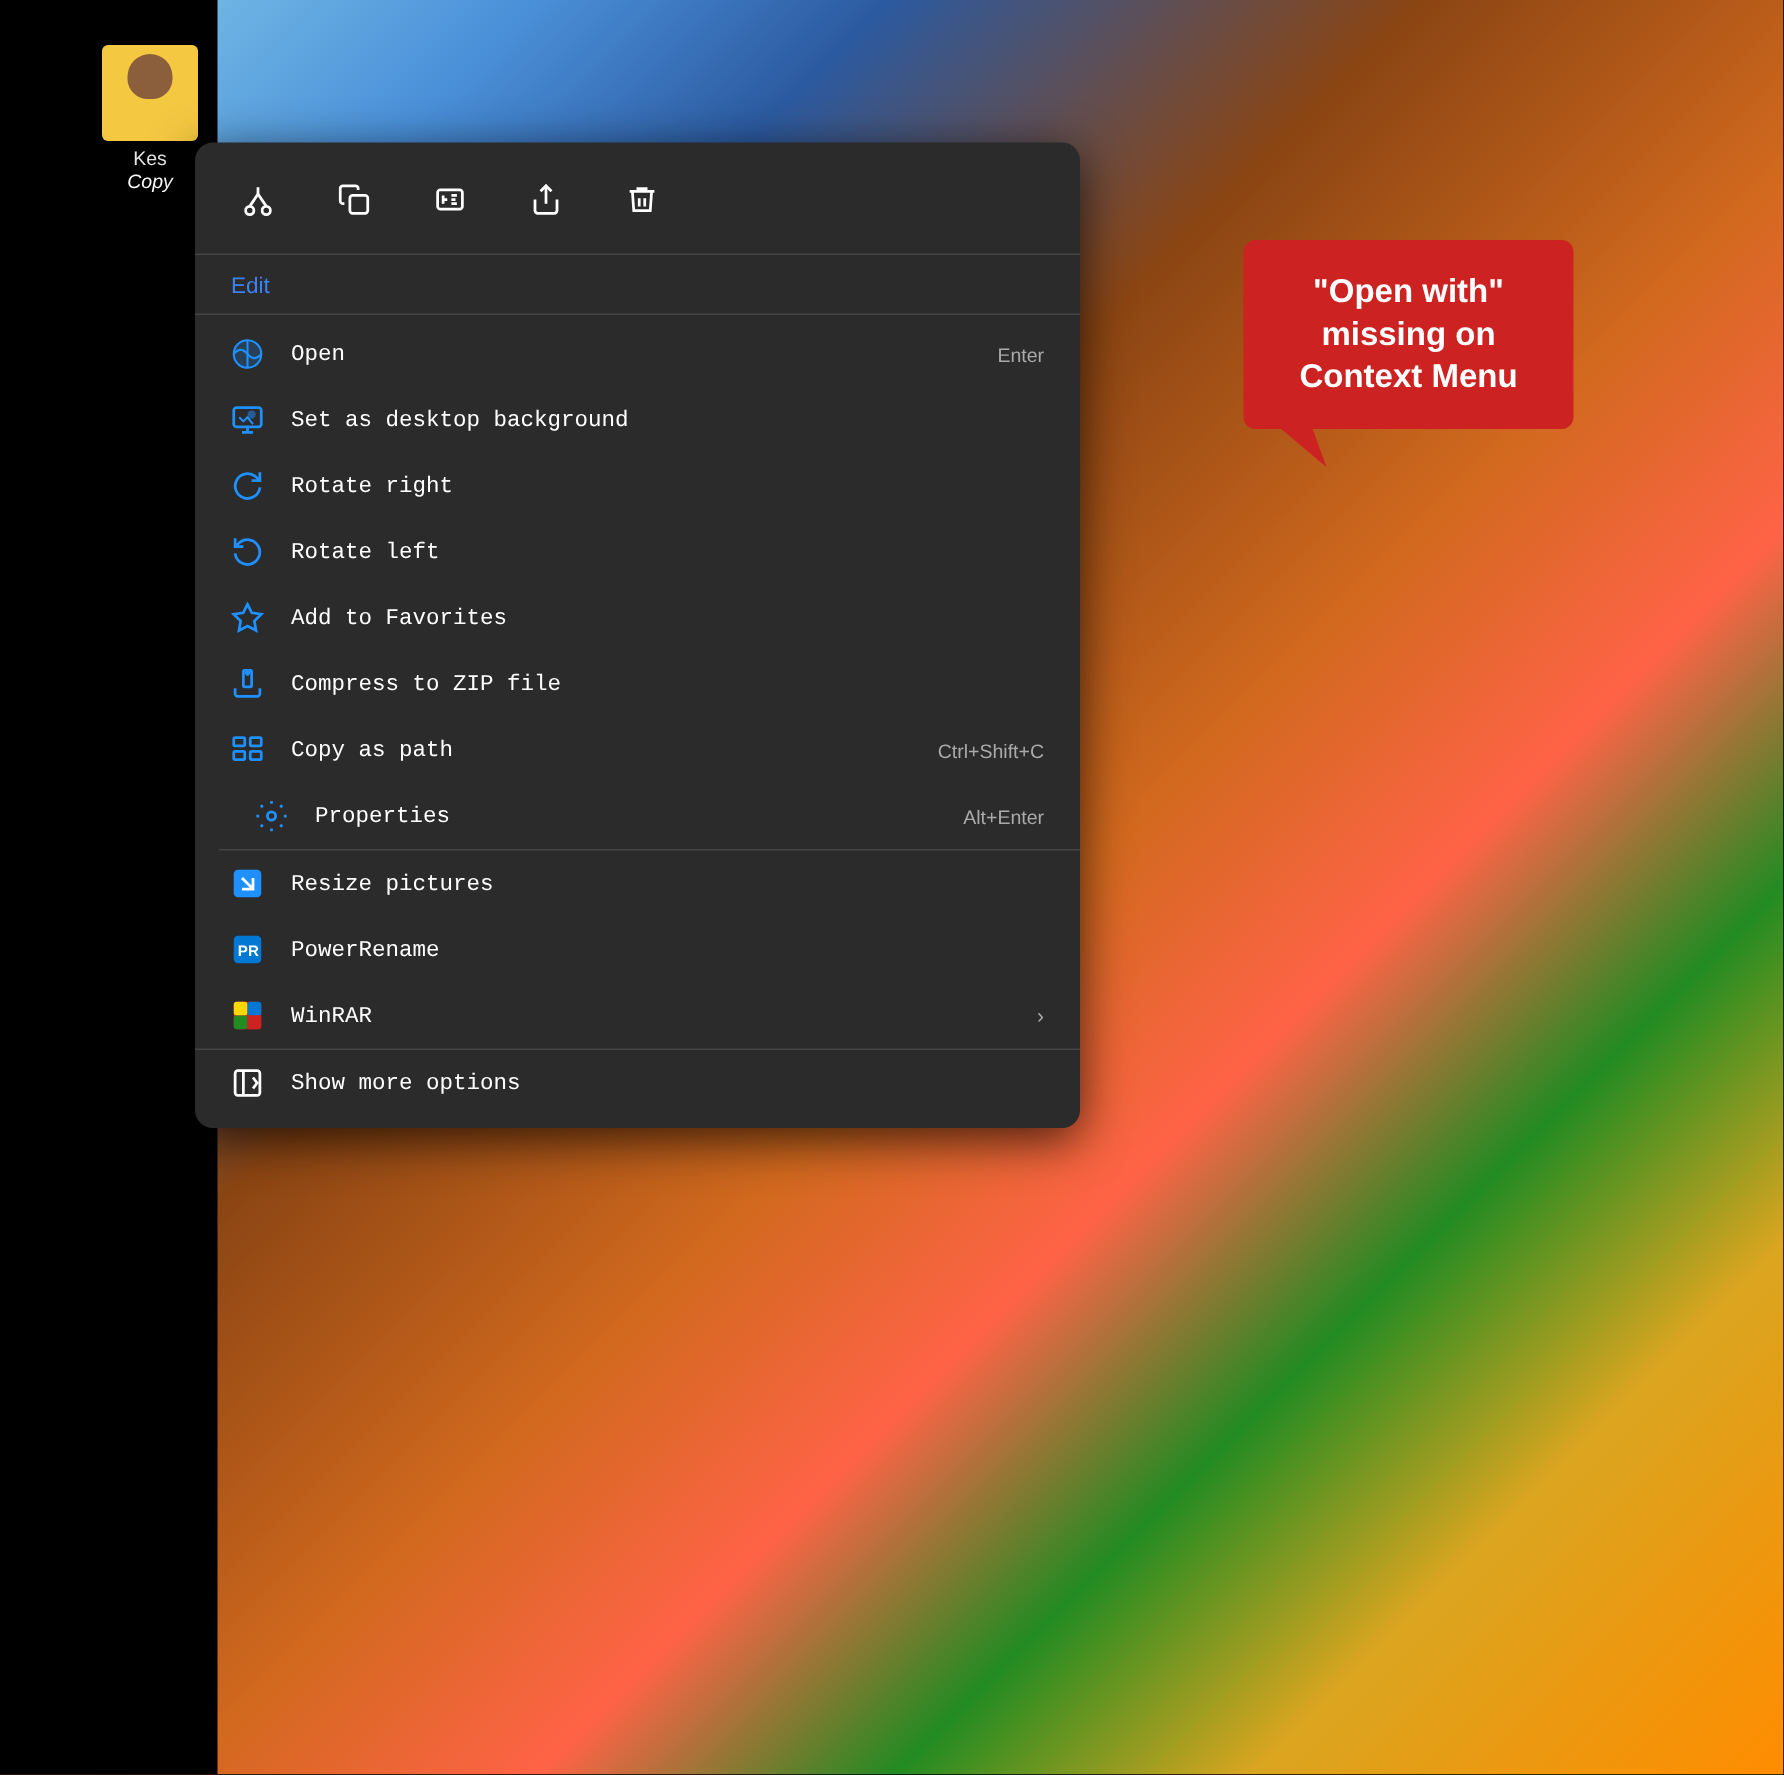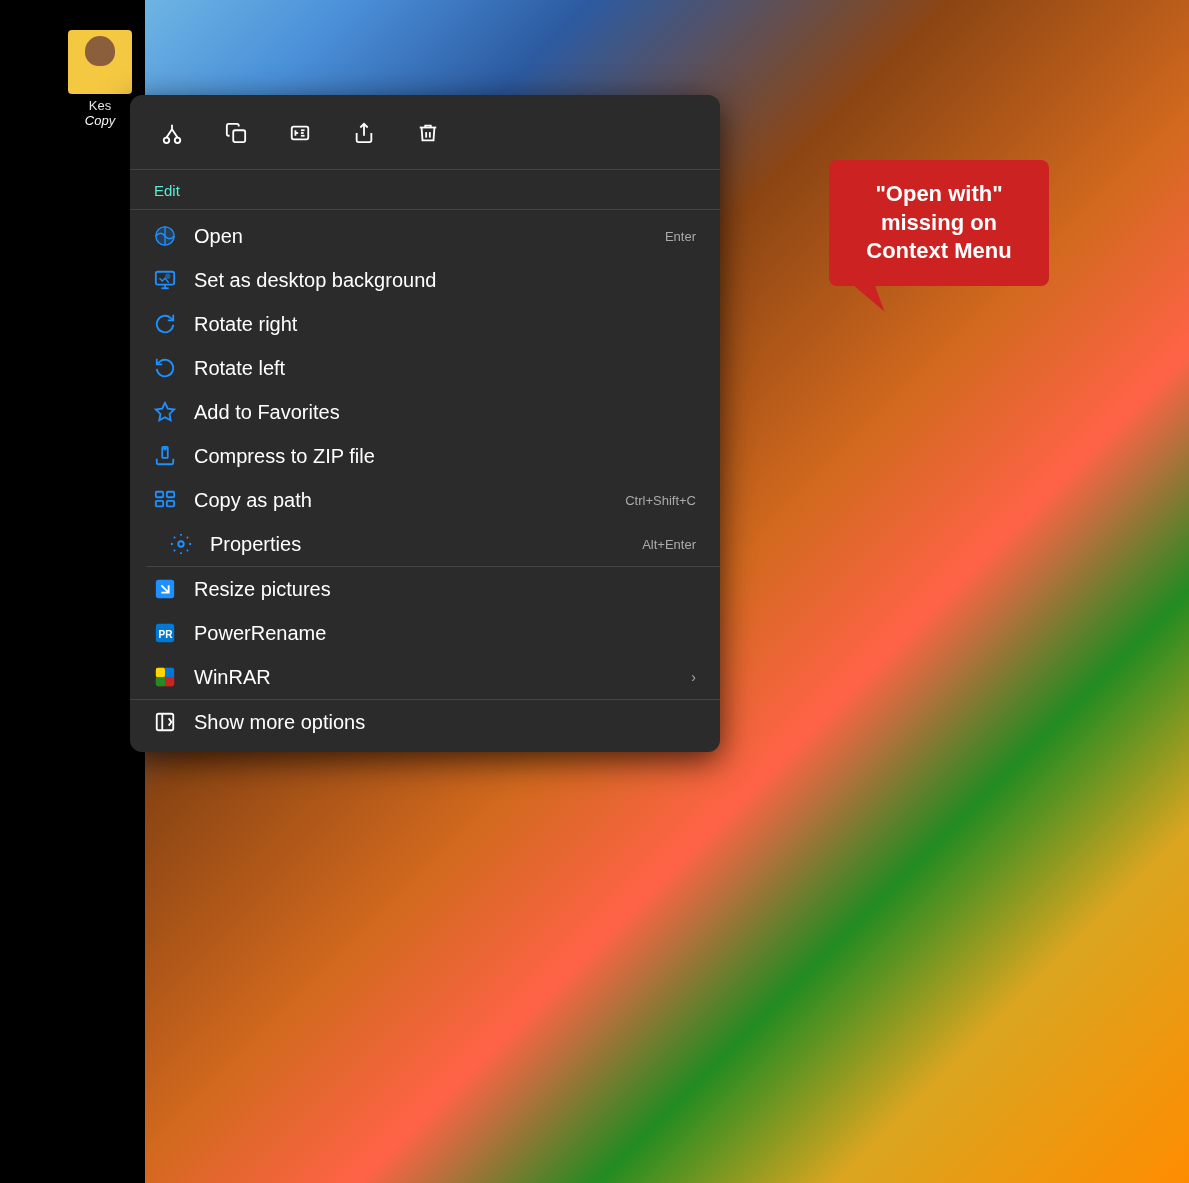--- a/index.html
+++ b/index.html
@@ -106,21 +106,21 @@
       justify-content: center;
       border-radius: 8px;
       cursor: pointer;
       color: #fff;
       font-size: 22px;
     }
 
     
     .menu-section-label {
       padding: 6px 24px 10px 24px;
-      color: #5eead4;
+      color: #3b82f6;
       font-size: 15px;
       font-weight: 400;
       border-bottom: 1px solid #444;
       margin-bottom: 4px;
     }
 
     
     .menu-item {
       display: flex;
       align-items: center;
@@ -135,22 +135,23 @@
       width: 24px;
       height: 24px;
       display: flex;
       align-items: center;
       justify-content: flex-start;
       flex-shrink: 0;
       font-size: 18px;
     }
     .menu-item .item-label {
       flex: 1;
-      font-size: 20px;
+      font-size: 15px;
       color: #fff;
+      font-family: Liberation Mono, monospace;
     }
     .menu-item .item-shortcut {
       color: #aaa;
       font-size: 13px;
       margin-left: auto;
     }
     .menu-item .item-arrow {
       color: #aaa;
       font-size: 14px;
       margin-left: auto;

